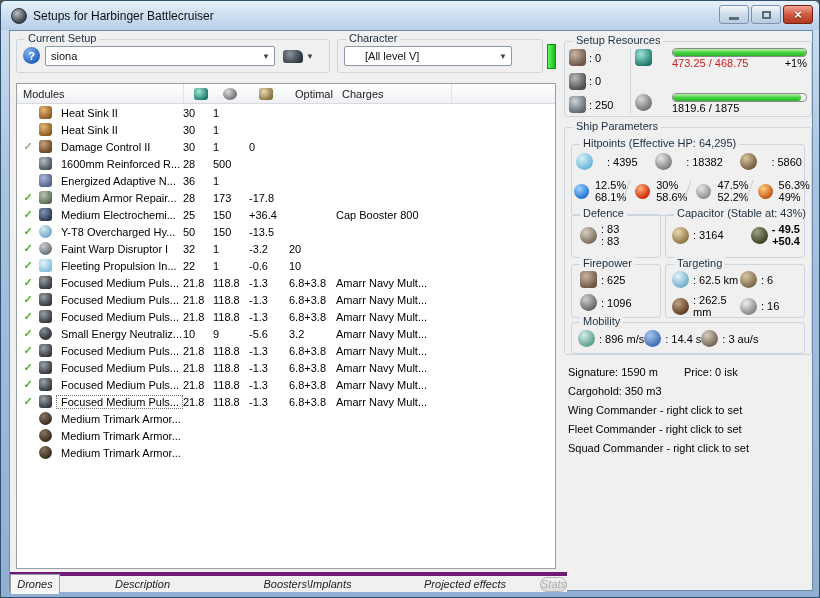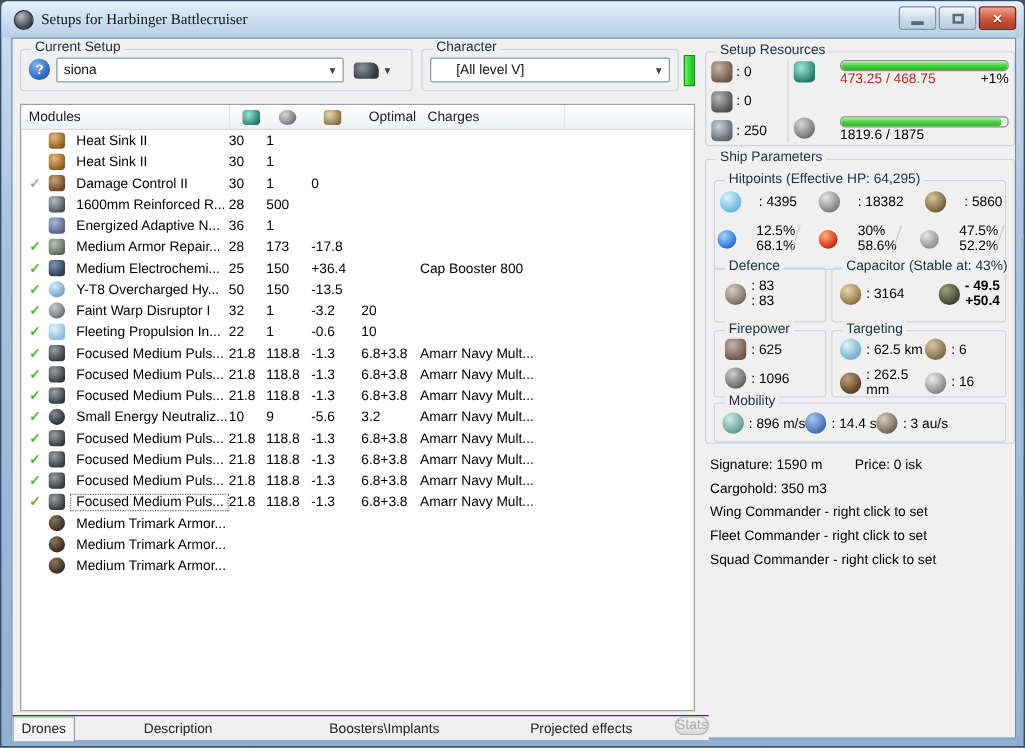--- a/index.html
+++ b/index.html
@@ -5,21 +5,21 @@
   html,body{margin:0;padding:0;background:#555;}
   *{box-sizing:border-box;font-family:"Liberation Sans",sans-serif;}
   .window{position:relative;width:820px;height:598px;margin:0 auto;
     background:linear-gradient(#cfe0f2,#a9c4e0 30%,#8fafd2);
     border:1px solid #31506e;border-radius:6px 6px 2px 2px;overflow:hidden;}
   
   .titlebar{position:absolute;left:0;top:0;right:0;height:29px;display:flex;align-items:center;
     background:linear-gradient(#e8f1fb,#cfe0f2 45%,#b7cfe8);}
   .app-icon{width:16px;height:16px;margin:0 6px 0 10px;border-radius:50%;
     background:radial-gradient(circle at 35% 30%,#b9bec4,#3c4248 70%);border:1px solid #2c3238;}
-  .title-text{font-size:12px;color:#111;font-family:Liberation Serif, serif;}
+  .title-text{font-size:12px;color:#111;}
   .winbtns{position:absolute;right:6px;top:4px;display:flex;gap:2px;}
   .wbtn{width:30px;height:19px;border:1px solid #7d93ad;border-radius:3px;
     background:linear-gradient(#f4f8fc,#cfdcea 50%,#b9cce0);display:flex;align-items:center;justify-content:center;
     font-size:10px;color:#33404d;}
   .wbtn .mingl{width:10px;height:3px;background:#5a6b7c;margin-top:7px;}
   .wbtn .maxgl{width:9px;height:8px;border:2px solid #5a6b7c;}
   .wbtn.close{background:linear-gradient(#f0a492,#d05a42 50%,#b03824);border-color:#7a2114;
     color:#fff;font-weight:bold;font-size:13px;text-shadow:0 1px 1px #5a1208;}
   
   .client{position:absolute;left:8px;top:29px;width:804px;height:561px;background:#f0f0f0;border:1px solid #6e8cad;}
@@ -32,21 +32,21 @@
     display:flex;align-items:center;justify-content:center;}
   .combo{position:absolute;height:20px;background:#fff;border:1px solid #8a98a8;border-radius:2px;
     font-size:11px;color:#111;display:flex;align-items:center;padding-left:5px;}
   .combo .arr{position:absolute;right:4px;font-size:8px;color:#444;}
   .setup-combo{left:28px;top:6px;width:230px;}
   .shipmenu{position:absolute;left:266px;top:6px;width:40px;height:20px;display:flex;align-items:center;gap:3px;}
   .ship-glyph{width:20px;height:13px;border-radius:3px 6px 3px 3px;
     background:radial-gradient(circle at 35% 30%,#8a949e,#2e363e 75%);}
   .shipmenu .arr{font-size:8px;color:#444;}
   .g-char{left:327px;top:8px;width:206px;height:34px;}
-  .char-combo{left:6px;top:6px;width:192px;padding-left:20px;}
+  .char-combo{left:6px;top:6px;width:168px;padding-left:20px;}
   .green-bar{position:absolute;left:537px;top:13px;width:9px;height:25px;border:1px solid #149014;
     background:linear-gradient(90deg,#6bf06b,var(--green_indicator) 60%,#1fb81f);}
   
   .modules-panel{position:absolute;left:6px;top:52px;width:540px;height:486px;background:#fff;border:1px solid #9aa0a8;overflow:hidden;}
   .mhead{display:grid;grid-template-columns:166px 30px 36px 40px 47px 115px 1fr;height:20px;align-items:center;
     background:linear-gradient(#ffffff,#eef0f3);border-bottom:1px solid #d8dade;font-size:11px;color:#222;}
   .mhead .hcell{padding-left:6px;height:100%;display:flex;align-items:center;}
   .mhead .hico{justify-content:flex-start;padding-left:10px;}
   .mhead .sep{border-left:1px solid #e2e4e8;}
   .hicon{width:14px;height:12px;border-radius:3px;}
@@ -65,22 +65,22 @@
   .i-membrane{background:radial-gradient(circle at 35% 30%,#aab8d8,#52628c 75%);}
   .i-repairer{background:radial-gradient(circle at 35% 30%,#b7c4b2,#5c6b55 75%);}
   .i-capbooster{background:radial-gradient(circle at 35% 30%,#7e93b5,#2c3b55 75%);}
   .i-ab{background:radial-gradient(circle at 35% 30%,#d6ecf7,#6fa3c4 75%);border-radius:50%;}
   .i-disruptor{background:radial-gradient(circle at 35% 30%,#c9cdd2,#666e75 75%);border-radius:50%;}
   .i-web{background:radial-gradient(circle at 35% 30%,#e2f4fc,#86bedc 75%);}
   .i-laser{background:radial-gradient(circle at 35% 30%,#9aa1a7,#33393e 75%);}
   .i-neut{background:radial-gradient(circle at 35% 30%,#858b94,#272b33 75%);border-radius:50%;}
   .i-rig{background:radial-gradient(circle at 35% 30%,#8a7660,#33281b 75%);border-radius:50%;}
   
-  .tabbar{position:absolute;left:0px;top:541px;width:557px;height:20px;border-top:1px solid #701a75;
-    display:flex;align-items:flex-start;font-size:11px;color:#222;background:#f0f0f0;}
+  .tabbar{position:absolute;left:0px;top:541px;width:557px;height:20px;border-top:4px solid #701a75;
+    display:flex;align-items:center;font-size:11px;color:#222;background:#f0f0f0;font-style:italic;}
   .tab{text-align:center;}
   .tab.active{border:1px solid #9aa0a8;border-bottom:0;background:#f6f6f6;height:20px;line-height:19px;}
   .tabs-wrap{display:flex;flex:1;height:100%;align-items:center;}
   .tabs-wrap .tab:nth-child(1){width:50px;}
   .tabs-wrap .tab:nth-child(2){width:165px;}
   .tabs-wrap .tab:nth-child(3){width:165px;}
   .tabs-wrap .tab:nth-child(4){width:150px;}
   .stats-btn{width:46px;height:15px;margin-right:6px;border:1px solid #b4b4b4;border-radius:7px;
     background:linear-gradient(#f4f4f4,#dcdcdc);color:#aeaeae;font-size:11px;text-align:center;line-height:13px;}
   
@@ -121,21 +121,21 @@
   .ri-spider{background:radial-gradient(circle at 35% 30%,#c0a080,#5a3a20 75%);}
   .ri-target{background:radial-gradient(circle at 35% 30%,#f0f0f0,#808080 75%);}
   .ri-speed{background:radial-gradient(circle at 35% 30%,#cfeee8,#5a9a8e 75%);}
   .ri-align{background:radial-gradient(circle at 35% 30%,#a8c8f0,#3a6ab0 75%);}
   .ri-warp{background:radial-gradient(circle at 35% 30%,#d8cfc0,#6e6050 75%);}
   .g-params{left:2px;top:96px;width:248px;height:228px;}
   .g-hp{left:6px;top:16px;width:234px;height:72px;}
   .hp-row{position:absolute;left:4px;top:8px;right:2px;display:flex;justify-content:space-between;align-items:center;font-size:11px;}
   .hp-item{display:flex;align-items:center;gap:14px;}
   .resist-row{position:absolute;left:2px;top:34px;right:0px;display:flex;align-items:center;font-size:11px;line-height:12px;}
-  .resist-cell{display:flex;align-items:center;gap:16px;flex:1;}
+  .resist-cell{display:flex;align-items:center;gap:6px;flex:1;}
   .resist-cell .rdiv{width:1px;height:22px;background:#c4ccd4;transform:skewX(-18deg);margin-right:2px;}
   .resist-cell .ri{width:15px;height:15px;}
   .g-def{left:6px;top:86px;width:90px;height:44px;}
   .g-capc{left:100px;top:86px;width:140px;height:44px;}
   .g-fire{left:6px;top:136px;width:90px;height:54px;}
   .g-targ{left:100px;top:136px;width:140px;height:54px;}
   .g-mob{left:6px;top:194px;width:234px;height:32px;}
   .stat-line{display:flex;align-items:center;gap:4px;font-size:11px;color:#000;}
   .two-line{display:flex;flex-direction:column;font-size:11px;line-height:12px;}
   .def-inner{position:absolute;left:8px;top:8px;display:flex;align-items:center;gap:4px;}

